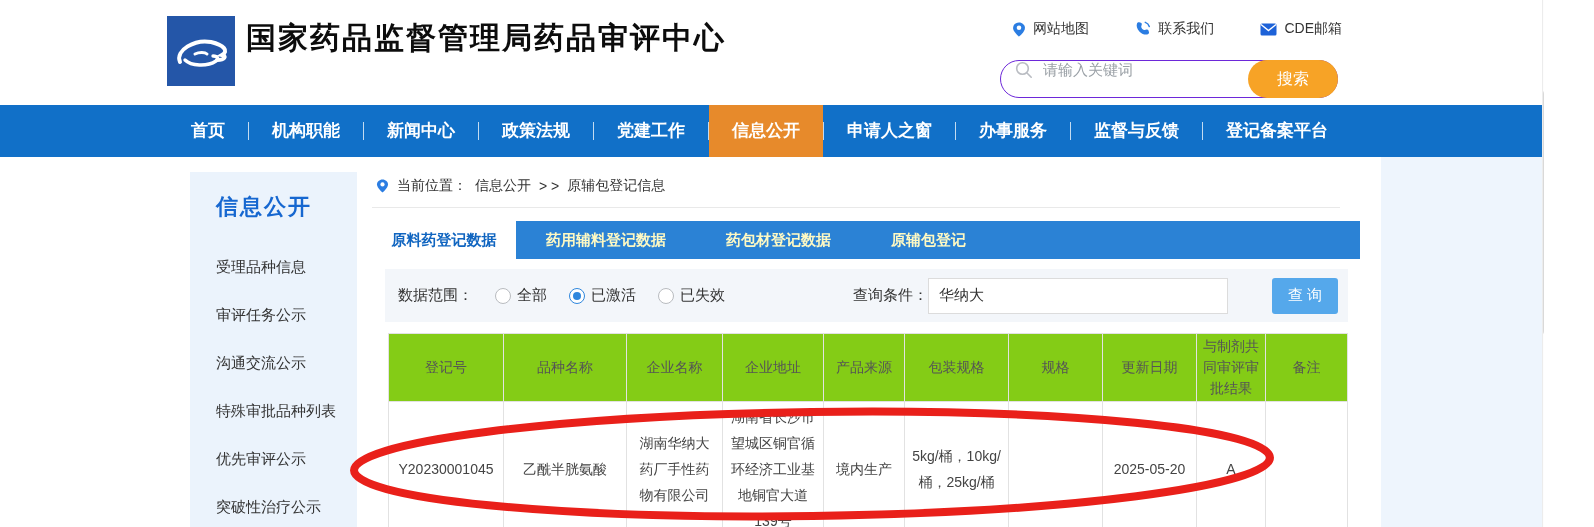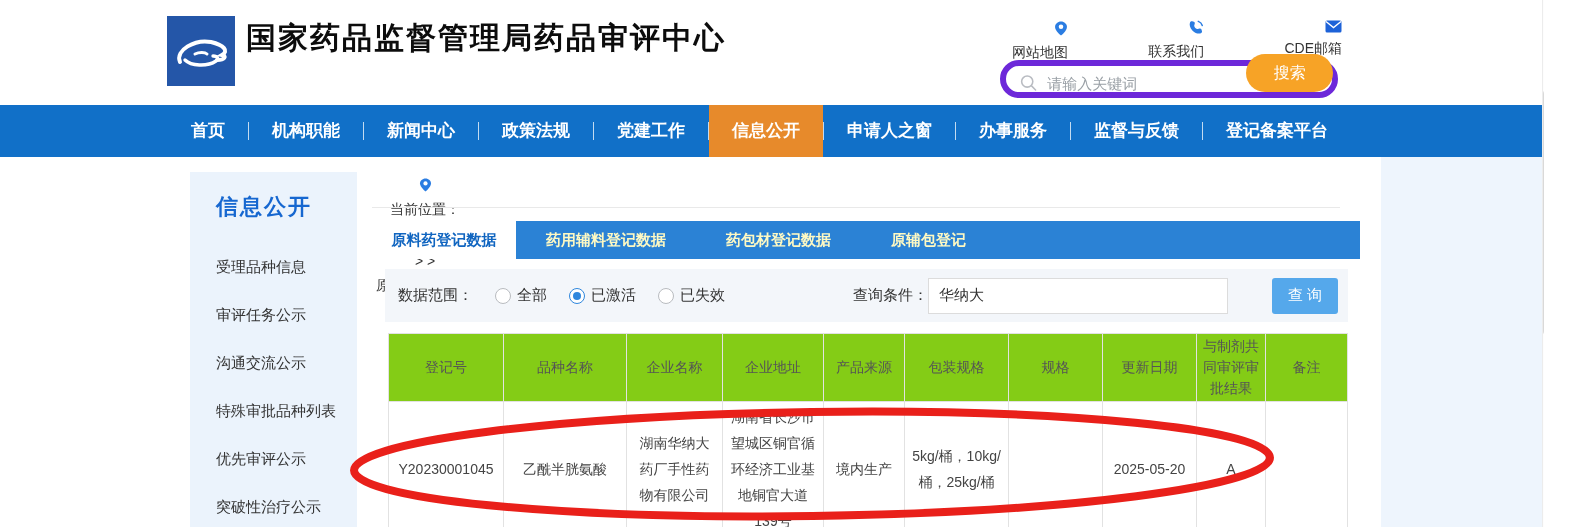--- a/index.html
+++ b/index.html
@@ -6,22 +6,22 @@
   html,body { width:1594px; height:527px; overflow:hidden; background:#fff;
     font-family:"Liberation Sans","DejaVu Sans",sans-serif; }
   .page { position:relative; width:1544px; height:527px; background:#fff; overflow:hidden; }
 
   
   .header { position:absolute; left:0; top:0; width:1542px; height:105px; background:#fff; }
   .logo { position:absolute; left:167px; top:16px; width:68px; height:70px; background:#2456a8; }
   .site-title { position:absolute; left:246px; top:18px; font-size:30px; font-weight:bold; color:#0c0c0c; letter-spacing:2px; }
   .site-subtitle { position:absolute; left:247px; top:61px; font-size:19px; font-weight:bold; color:#1d4fc8; letter-spacing:1.2px; }
   .quick-links { position:absolute; left:1012px; top:20px; width:330px; display:flex; justify-content:space-between; }
-  .qlink { display:flex; align-items:flex-end; gap:7px; font-size:14px; color:#333; cursor:pointer;flex-direction:column; }
-  .search-pill { position:absolute; left:1000px; top:60px; width:338px; height:38px; border:6px solid #6d28d9; border-radius:19px; background:#fff; display:flex; align-items:flex-end; }
+  .qlink { display:flex; align-items:center; gap:7px; font-size:14px; color:#333; cursor:pointer; }
+  .search-pill { position:absolute; left:1000px; top:60px; width:338px; height:38px; border:1px solid #6d28d9; border-radius:19px; background:#fff; display:flex; align-items:flex-start; }
   .search-pill input { border:none; outline:none; flex:1; font-size:15px; color:#333; background:transparent; margin-left:10px; font-family:inherit; }
   .search-pill input::placeholder { color:#9aa0a6; }
   .search-btn { width:90px; height:38px; margin:-1px -1px 0 0; border:none; border-radius:19px; background:#f7a326; color:#fff; font-size:16px; cursor:pointer; font-family:inherit; }
   .search-glass { margin-left:14px; }
 
   
   .nav { position:absolute; left:0; top:105px; width:1542px; height:52px; background:#1170c8; display:flex; align-items:center; padding-left:168px; }
   .nav-item { color:#fff; font-size:17px; font-weight:bold; padding:0 23px; height:52px; line-height:52px; cursor:pointer; white-space:nowrap; }
   .nav-item.active { background:#e78a2b; }
   .nav-sep { width:1px; height:18px; background:rgba(255,255,255,.75); }
@@ -29,21 +29,21 @@
   
   .right-band { position:absolute; left:1381px; top:157px; width:161px; height:370px; background:#eef5fd; }
 
   
   .sidebar { position:absolute; left:190px; top:172px; width:167px; height:355px; background:#ebf3fc; padding:20px 0 0 26px; }
   .sidebar-title { font-size:22px; font-weight:bold; color:#1667d0; letter-spacing:2px; margin-bottom:36px; }
   .side-item { font-size:15px; color:#333; margin-bottom:29px; cursor:pointer; white-space:nowrap; }
 
   
   .card { position:absolute; left:370px; top:157px; width:1010px; height:370px; background:#fff; overflow:hidden; }
-  .breadcrumb { position:absolute; left:6px; top:20px; display:flex; align-items:center; gap:8px; font-size:14px; color:#333;flex-direction:column; }
+  .breadcrumb { position:absolute; left:6px; top:20px; display:flex; align-items:center; gap:8px; font-size:14px; color:#333; }
   .breadcrumb .bc-link { cursor:pointer; }
   .bc-divider { position:absolute; left:2px; top:50px; width:968px; height:1px; background:#e9e9e9; }
 
   .tabbar { position:absolute; left:2px; top:64px; width:988px; height:38px; background:#2b82d5; display:flex; align-items:flex-start; }
   .tab { color:#fef9c3; font-size:15px; font-weight:bold; line-height:38px; padding:0 30px; cursor:pointer; white-space:nowrap; }
   .tab.active { background:#fff; color:#1065c0; width:144px; text-align:center; padding:0; }
 
   .filter { position:absolute; left:15px; top:112px; width:963px; height:53px; background:#f3f6fa; display:flex; align-items:center; padding-left:13px; font-size:15px; color:#333; }
   .radio { width:16px; height:16px; border-radius:50%; border:1px solid #b9bcc0; background:#fff; display:inline-block; margin-right:6px; vertical-align:-3px; cursor:pointer; position:relative; }
   .radio.checked { border-color:#2f87dd; }

